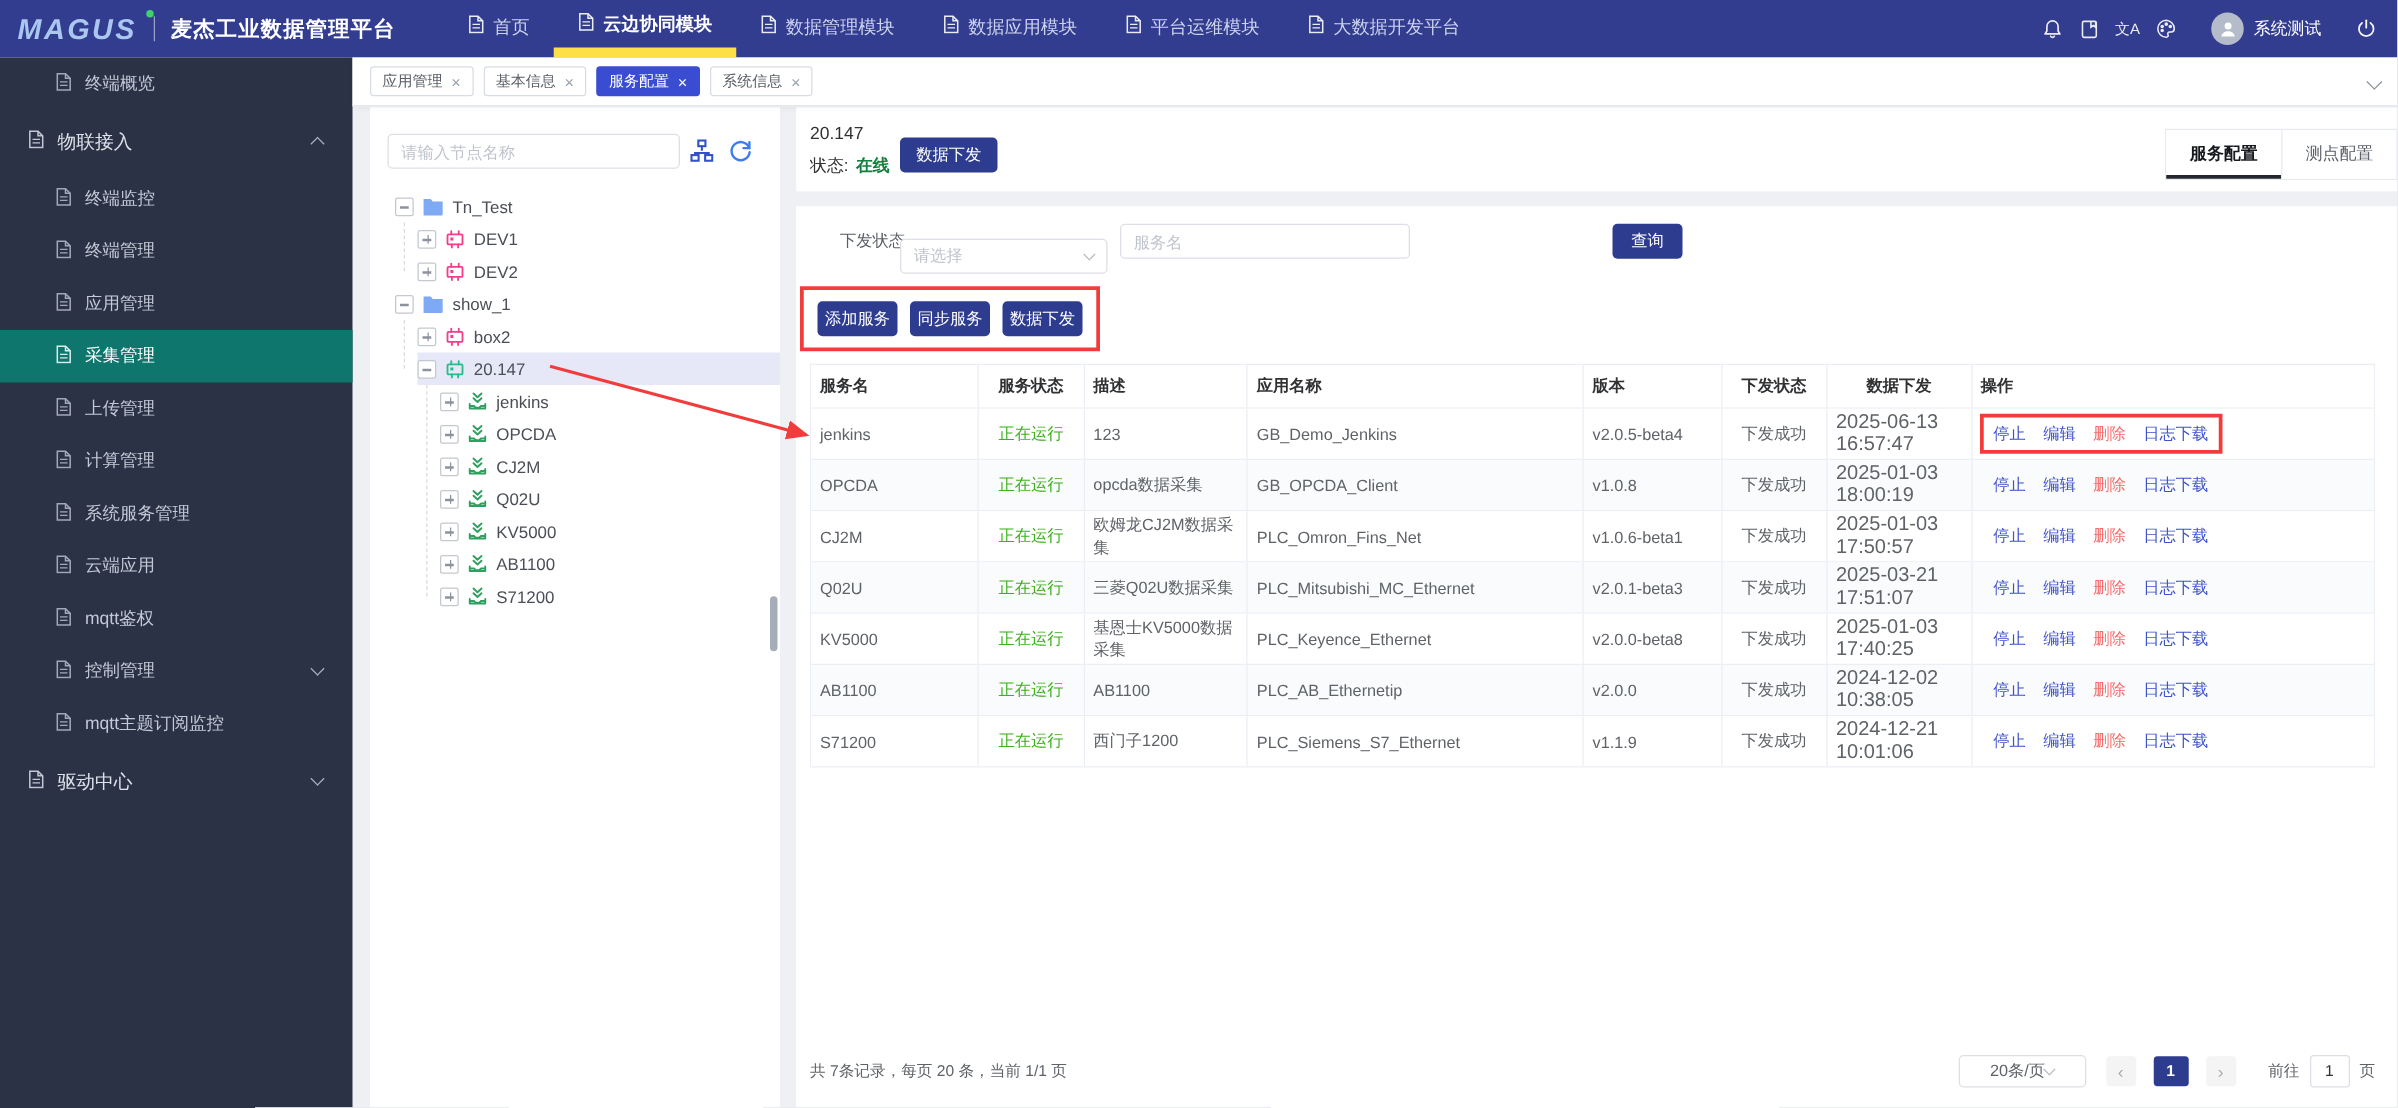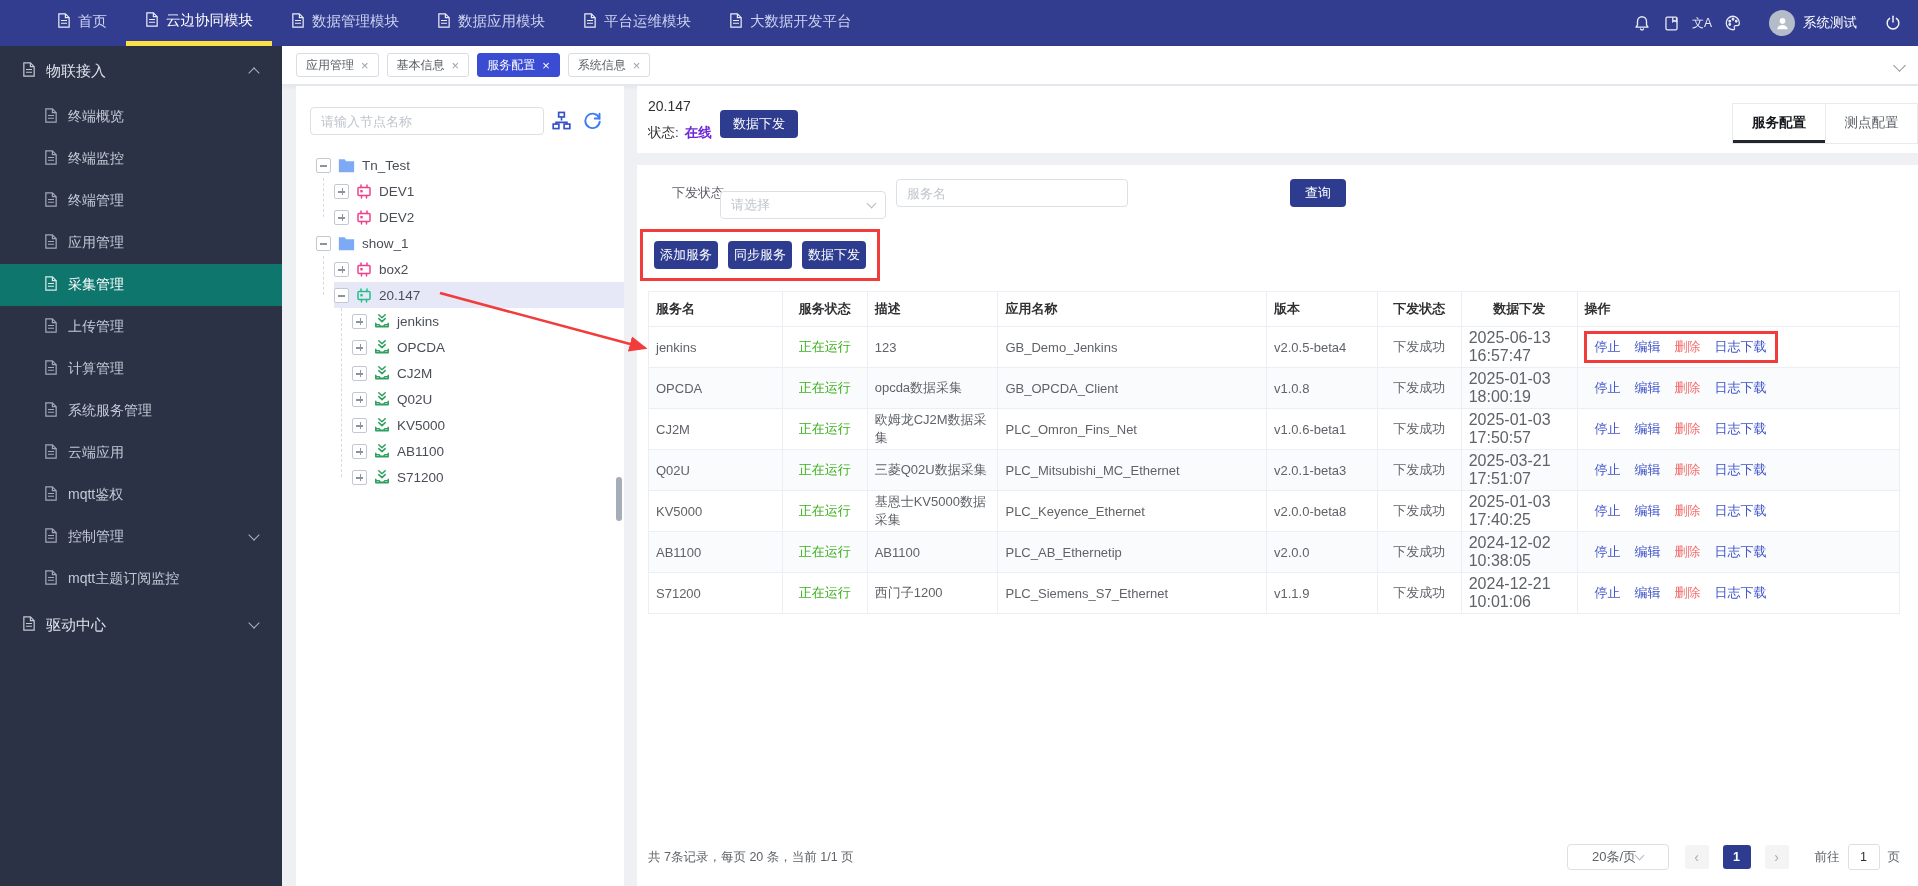--- a/index.html
+++ b/index.html
@@ -9,21 +9,21 @@
 
   
   .topbar{position:absolute;left:0;top:0;width:1918px;height:46px;background:#323d90;display:flex;align-items:stretch;}
   .logo-wrap{display:flex;align-items:center;margin-left:14px;position:relative;}
   .logo{font-weight:bold;font-size:23px;letter-spacing:2px;color:#a9c7ef;font-style:italic;}
   .logo-dot{position:absolute;left:103px;top:8px;width:6px;height:6px;border-radius:50%;background:#3ed46a;}
   .logo-sep{width:1px;height:20px;background:rgba(255,255,255,.5);margin:0 13px;}
   .brand{color:#fff;font-size:17px;font-weight:bold;letter-spacing:1px;}
   .topnav{display:flex;align-items:stretch;margin-left:38px;}
   .nav-item{display:flex;align-items:center;gap:7px;padding:0 19px;color:#cdd3ef;font-size:14.5px;cursor:pointer;border-bottom:3px solid transparent;}
-  .nav-item.active{color:#fff;font-weight:normal;border-bottom:5px solid #fde047;}
+  .nav-item.active{color:#fff;font-weight:bold;border-bottom:8px solid #fde047;}
   .nav-item svg{opacity:.9;}
   .topbar-right{margin-left:auto;display:flex;align-items:center;gap:27px;margin-right:16px;color:#fff;}
   .tool{display:flex;align-items:center;opacity:.95;cursor:pointer;}
   .translate-glyph{font-size:12px;color:#fff;letter-spacing:0;}
   .user-wrap{display:flex;align-items:center;gap:8px;cursor:pointer;}
   .avatar{width:26px;height:26px;border-radius:50%;background:#b4bcc9;display:flex;align-items:center;justify-content:center;}
   .username{font-size:13.5px;color:#fff;}
 
   
   .sidebar{position:absolute;left:0;top:46px;width:282px;height:840px;background:#2b3245;}
@@ -60,21 +60,21 @@
   .tbox::before{content:"";position:absolute;left:3px;top:6.5px;width:7px;height:1.6px;background:#8d939e;}
   .tbox.plus::after{content:"";position:absolute;left:6.5px;top:3px;width:1.6px;height:7px;background:#8d939e;}
   .tlabel{font-size:13.5px;color:#4a4e57;}
   .tree-vline{position:absolute;width:0;border-left:1px dashed #d7dae1;}
   .tree-scroll{position:absolute;right:2px;top:391px;width:6px;height:44px;border-radius:3px;background:#a6adb8;}
 
   
   .header-card{position:absolute;left:637px;top:86px;width:1281px;height:67px;background:#fff;}
   .node-name{position:absolute;left:11px;top:12px;font-size:14px;color:#303133;}
   .node-status{position:absolute;left:11px;top:38px;font-size:13.5px;color:#303133;}
-  .node-status b{color:#6d28d9;font-weight:bold;margin-left:6px;}
+  .node-status b{color:#15803d;font-weight:bold;margin-left:6px;}
   .btn{display:inline-flex;align-items:center;justify-content:center;background:#2e3c90;color:#fff;border:none;border-radius:4px;
     font-size:13px;height:28px;padding:0 13px;cursor:pointer;font-family:inherit;}
   .send-btn{position:absolute;left:83px;top:24px;}
   .right-tabs{position:absolute;right:0;top:17px;display:flex;border:1px solid #e8eaf0;border-bottom:1px solid #e8eaf0;}
   .rtab{width:92px;text-align:center;padding:10px 0 8px;font-size:13.5px;color:#5a5e66;cursor:pointer;border-bottom:3px solid transparent;background:#fff;}
   .rtab + .rtab{border-left:1px solid #e8eaf0;}
   .rtab.active{color:#16181d;font-weight:bold;border-bottom:3px solid #23262d;}
 
   
   .main-card{position:absolute;left:637px;top:165px;width:1281px;height:721px;background:#fff;}
@@ -120,20 +120,26 @@
   .goto-unit{margin-left:8px;font-size:12.5px;color:#5f6368;}
 
   .arrow-overlay{position:absolute;left:430px;top:283px;pointer-events:none;}
 </style>
 </head>
 <body>
 
 <div class="screen">
 
   <header class="topbar">
+    <div class="logo-wrap">
+      <span class="logo">MAGUS</span>
+      <span class="logo-dot"></span>
+      <span class="logo-sep"></span>
+      <span class="brand">麦杰工业数据管理平台</span>
+    </div>
     <nav class="topnav" id="topnav">
         <div class="nav-item">
           <span><svg width="14" height="15" viewBox="0 0 14 16" fill="none" stroke="#fff" stroke-width="1.3">
               <path d="M1.5 1h7l4 4v10h-11z"></path>
               <path d="M8.5 1v4h4"></path>
               <path d="M3.8 8h6.4M3.8 11h6.4" stroke-width="1.1"></path>
             </svg></span>
           <span>首页</span>
         </div>
         <div class="nav-item active">
@@ -216,36 +222,36 @@
       <span class="tool">
         <svg width="18" height="18" viewBox="0 0 20 20" fill="none" stroke="#fff" stroke-width="1.6" stroke-linecap="round">
             <path d="M10 2.5v6.5"></path>
             <path d="M6.2 4.8a6.5 6.5 0 1 0 7.6 0"></path>
           </svg>
       </span>
     </div>
   </header>
 
   <aside class="sidebar" id="sidebar">
+      <div class="side-item">
+        <span><svg width="14" height="15" viewBox="0 0 14 16" fill="none" stroke="#b6bdcb" stroke-width="1.3">
+            <path d="M1.5 1h7l4 4v10h-11z"></path>
+            <path d="M8.5 1v4h4"></path>
+            <path d="M3.8 8h6.4M3.8 11h6.4" stroke-width="1.1"></path>
+          </svg></span>
+        <span>终端概览</span>
+      </div>
       <div class="side-item group">
         <span><svg width="14" height="15" viewBox="0 0 14 16" fill="none" stroke="#dde1ea" stroke-width="1.3">
             <path d="M1.5 1h7l4 4v10h-11z"></path>
             <path d="M8.5 1v4h4"></path>
             <path d="M3.8 8h6.4M3.8 11h6.4" stroke-width="1.1"></path>
           </svg></span>
         <span>物联接入</span>
         <span class="chev up"></span>
-      </div>
-      <div class="side-item">
-        <span><svg width="14" height="15" viewBox="0 0 14 16" fill="none" stroke="#b6bdcb" stroke-width="1.3">
-            <path d="M1.5 1h7l4 4v10h-11z"></path>
-            <path d="M8.5 1v4h4"></path>
-            <path d="M3.8 8h6.4M3.8 11h6.4" stroke-width="1.1"></path>
-          </svg></span>
-        <span>终端概览</span>
       </div>
       <div class="side-item">
         <span><svg width="14" height="15" viewBox="0 0 14 16" fill="none" stroke="#b6bdcb" stroke-width="1.3">
             <path d="M1.5 1h7l4 4v10h-11z"></path>
             <path d="M8.5 1v4h4"></path>
             <path d="M3.8 8h6.4M3.8 11h6.4" stroke-width="1.1"></path>
           </svg></span>
         <span>终端监控</span>
       </div>
       <div class="side-item">

